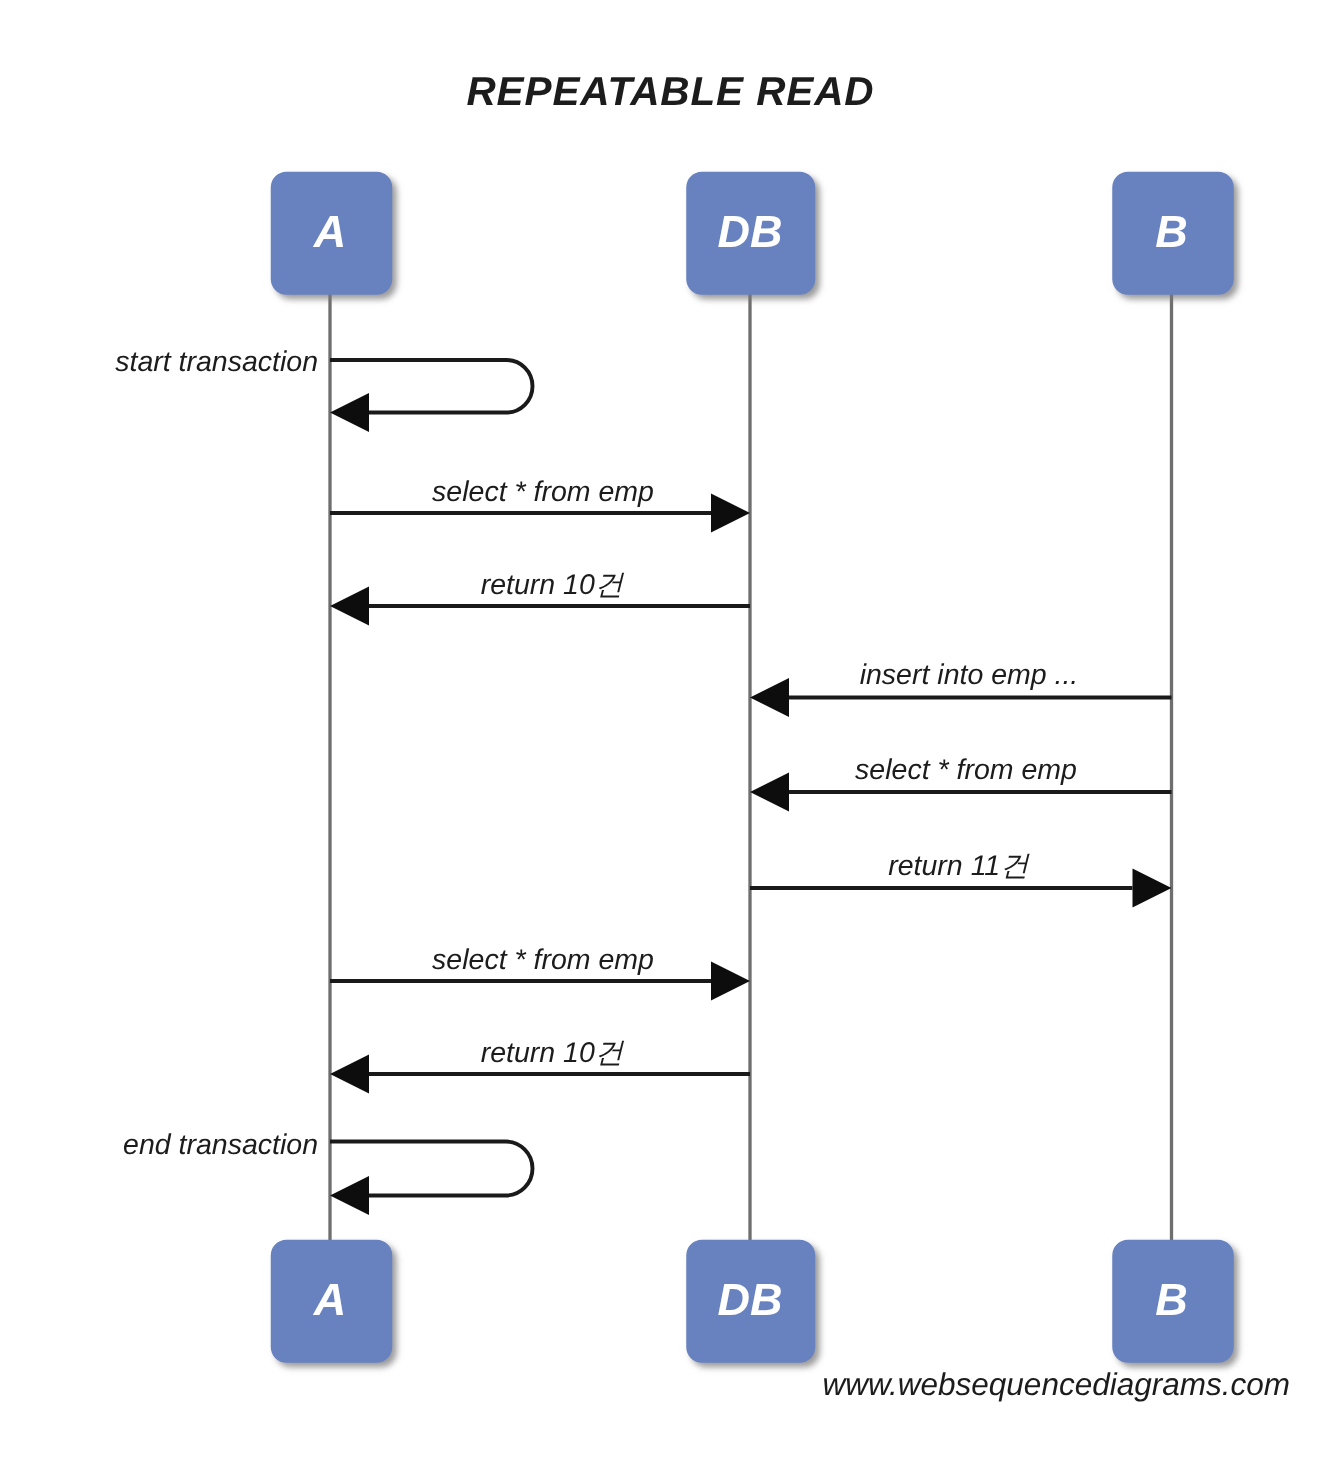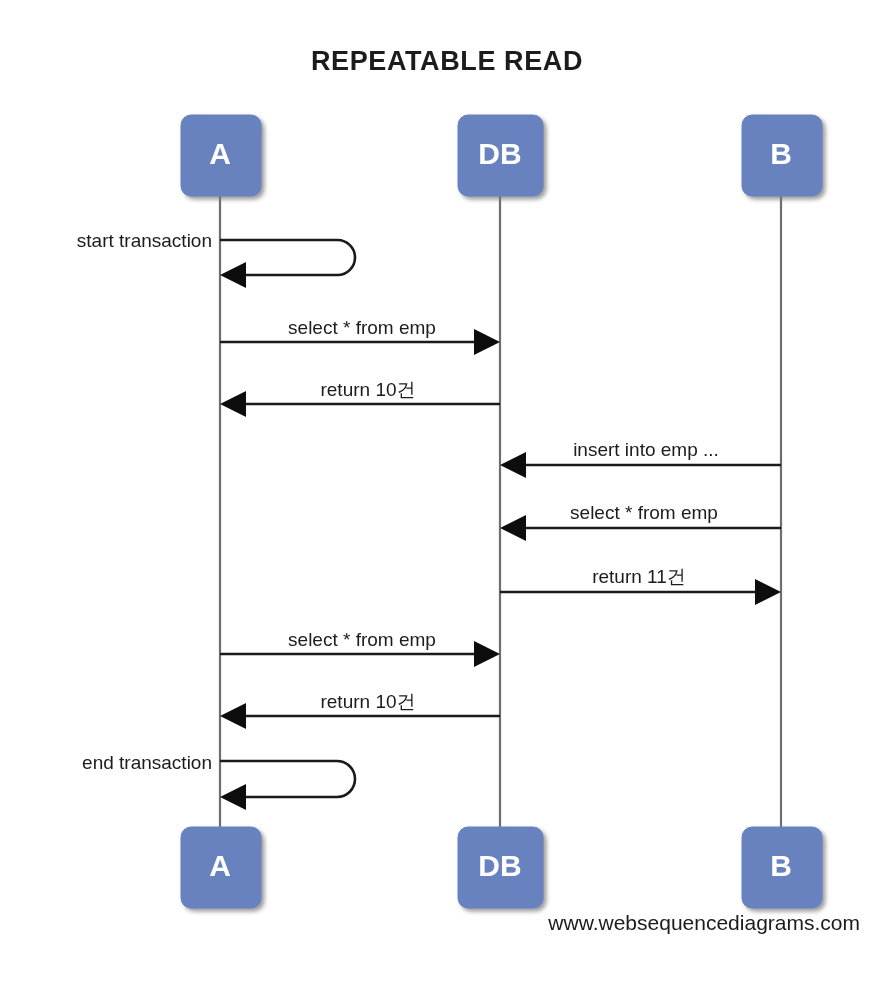--- a/index.html
+++ b/index.html
@@ -13,20 +13,21 @@
     height: 982px;
     font-family: "Liberation Sans", "DejaVu Sans", sans-serif;
     color: #1a1a1a;
     overflow: hidden;
     position: relative;
   }
   #diagram-root {
     position: relative;
     width: 894px;
     height: 982px;
+    font-style: italic;
   }
   svg.sequence-canvas {
     display: block;
     width: 894px;
     height: 982px;
   }
   .diagram-title {
     font-family: "Liberation Sans", "DejaVu Sans", sans-serif;
     font-size: 27px;
     font-weight: bold;

